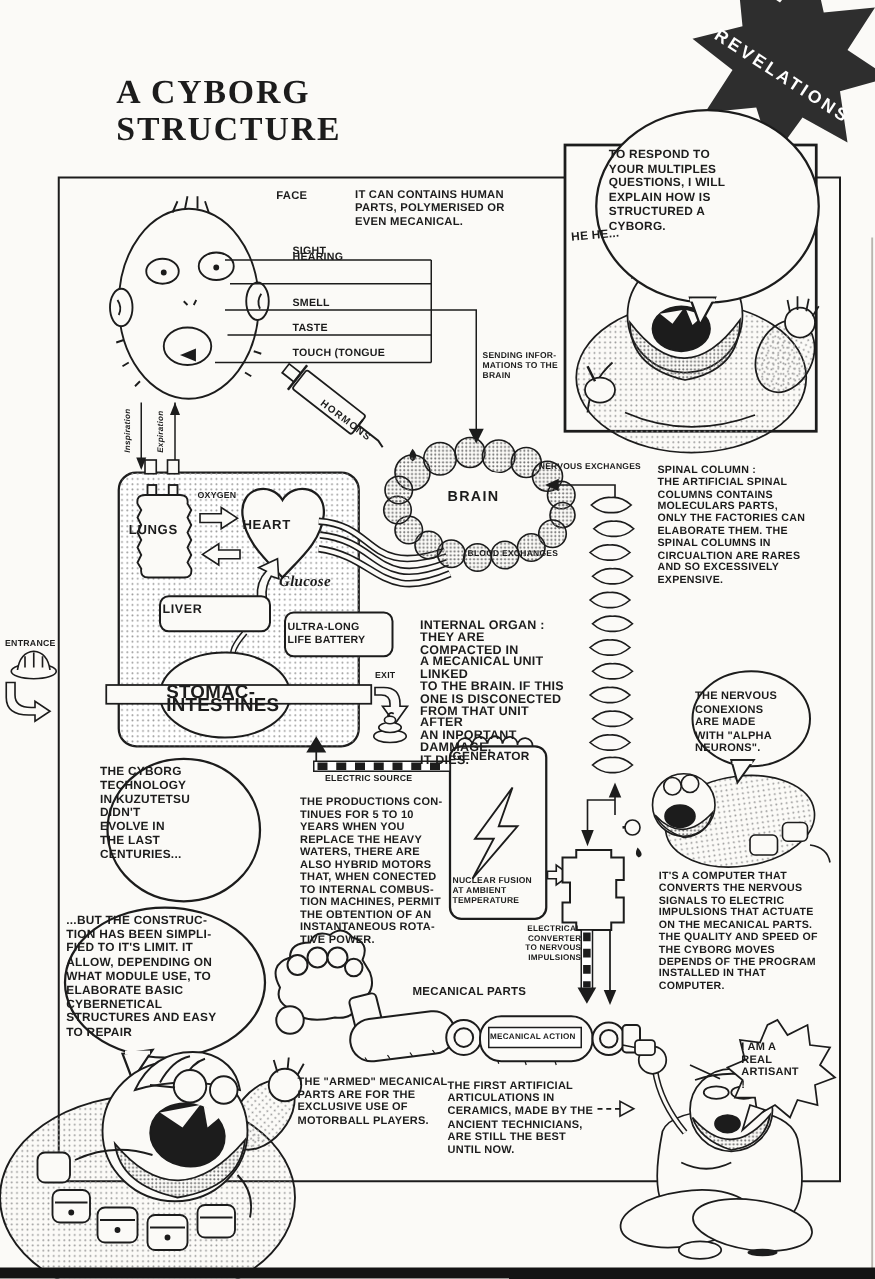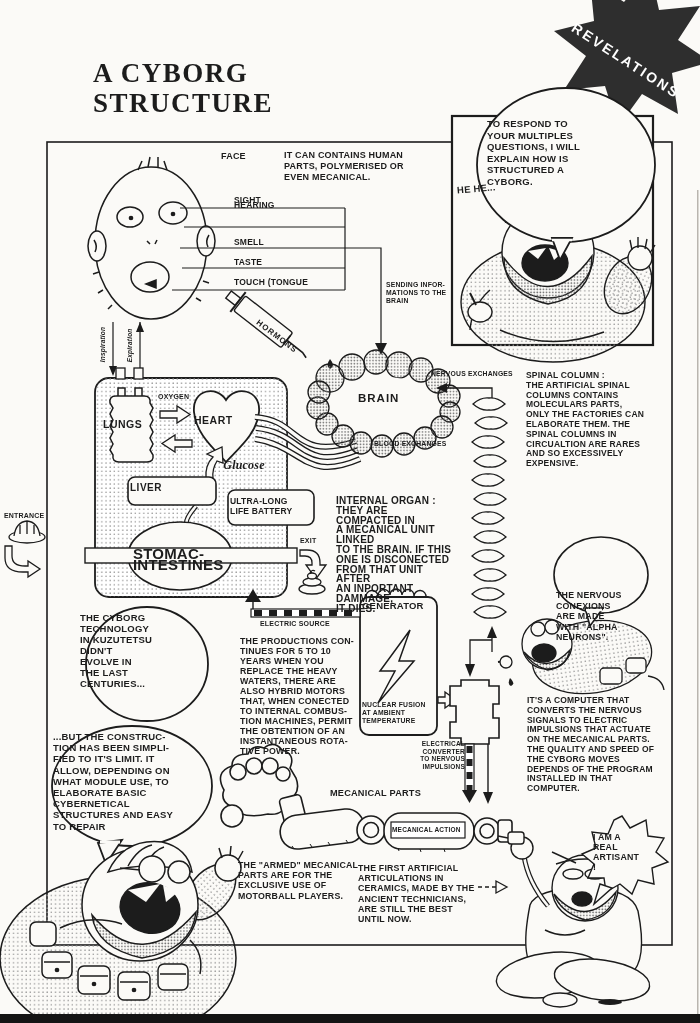--- a/index.html
+++ b/index.html
@@ -443,21 +443,21 @@
 <div class="t c" style="left:53px;top:731px;width:158px;font-size:9.5px;line-height:11.2px;">...BUT THE CONSTRUC-
 TION HAS BEEN SIMPLI-
 FIED TO IT'S LIMIT. IT
 ALLOW, DEPENDING ON
 WHAT MODULE USE, TO
 ELABORATE BASIC
 CYBERNETICAL
 STRUCTURES AND EASY
 TO REPAIR</div>
 
-<div class="t c" style="left:556px;top:551px;width:92px;font-size:8.8px;line-height:10.5px;margin-top:39px;">THE NERVOUS
+<div class="t c" style="left:556px;top:551px;width:92px;font-size:8.8px;line-height:10.5px;">THE NERVOUS
 CONEXIONS
 ARE MADE
 WITH "ALPHA
 NEURONS".</div>
 <div class="t c" style="left:527px;top:696px;width:136px;font-size:8.5px;line-height:9.8px;">IT'S A COMPUTER THAT
 CONVERTS THE NERVOUS
 SIGNALS TO ELECTRIC
 IMPULSIONS THAT ACTUATE
 ON THE MECANICAL PARTS.
 THE QUALITY AND SPEED OF

